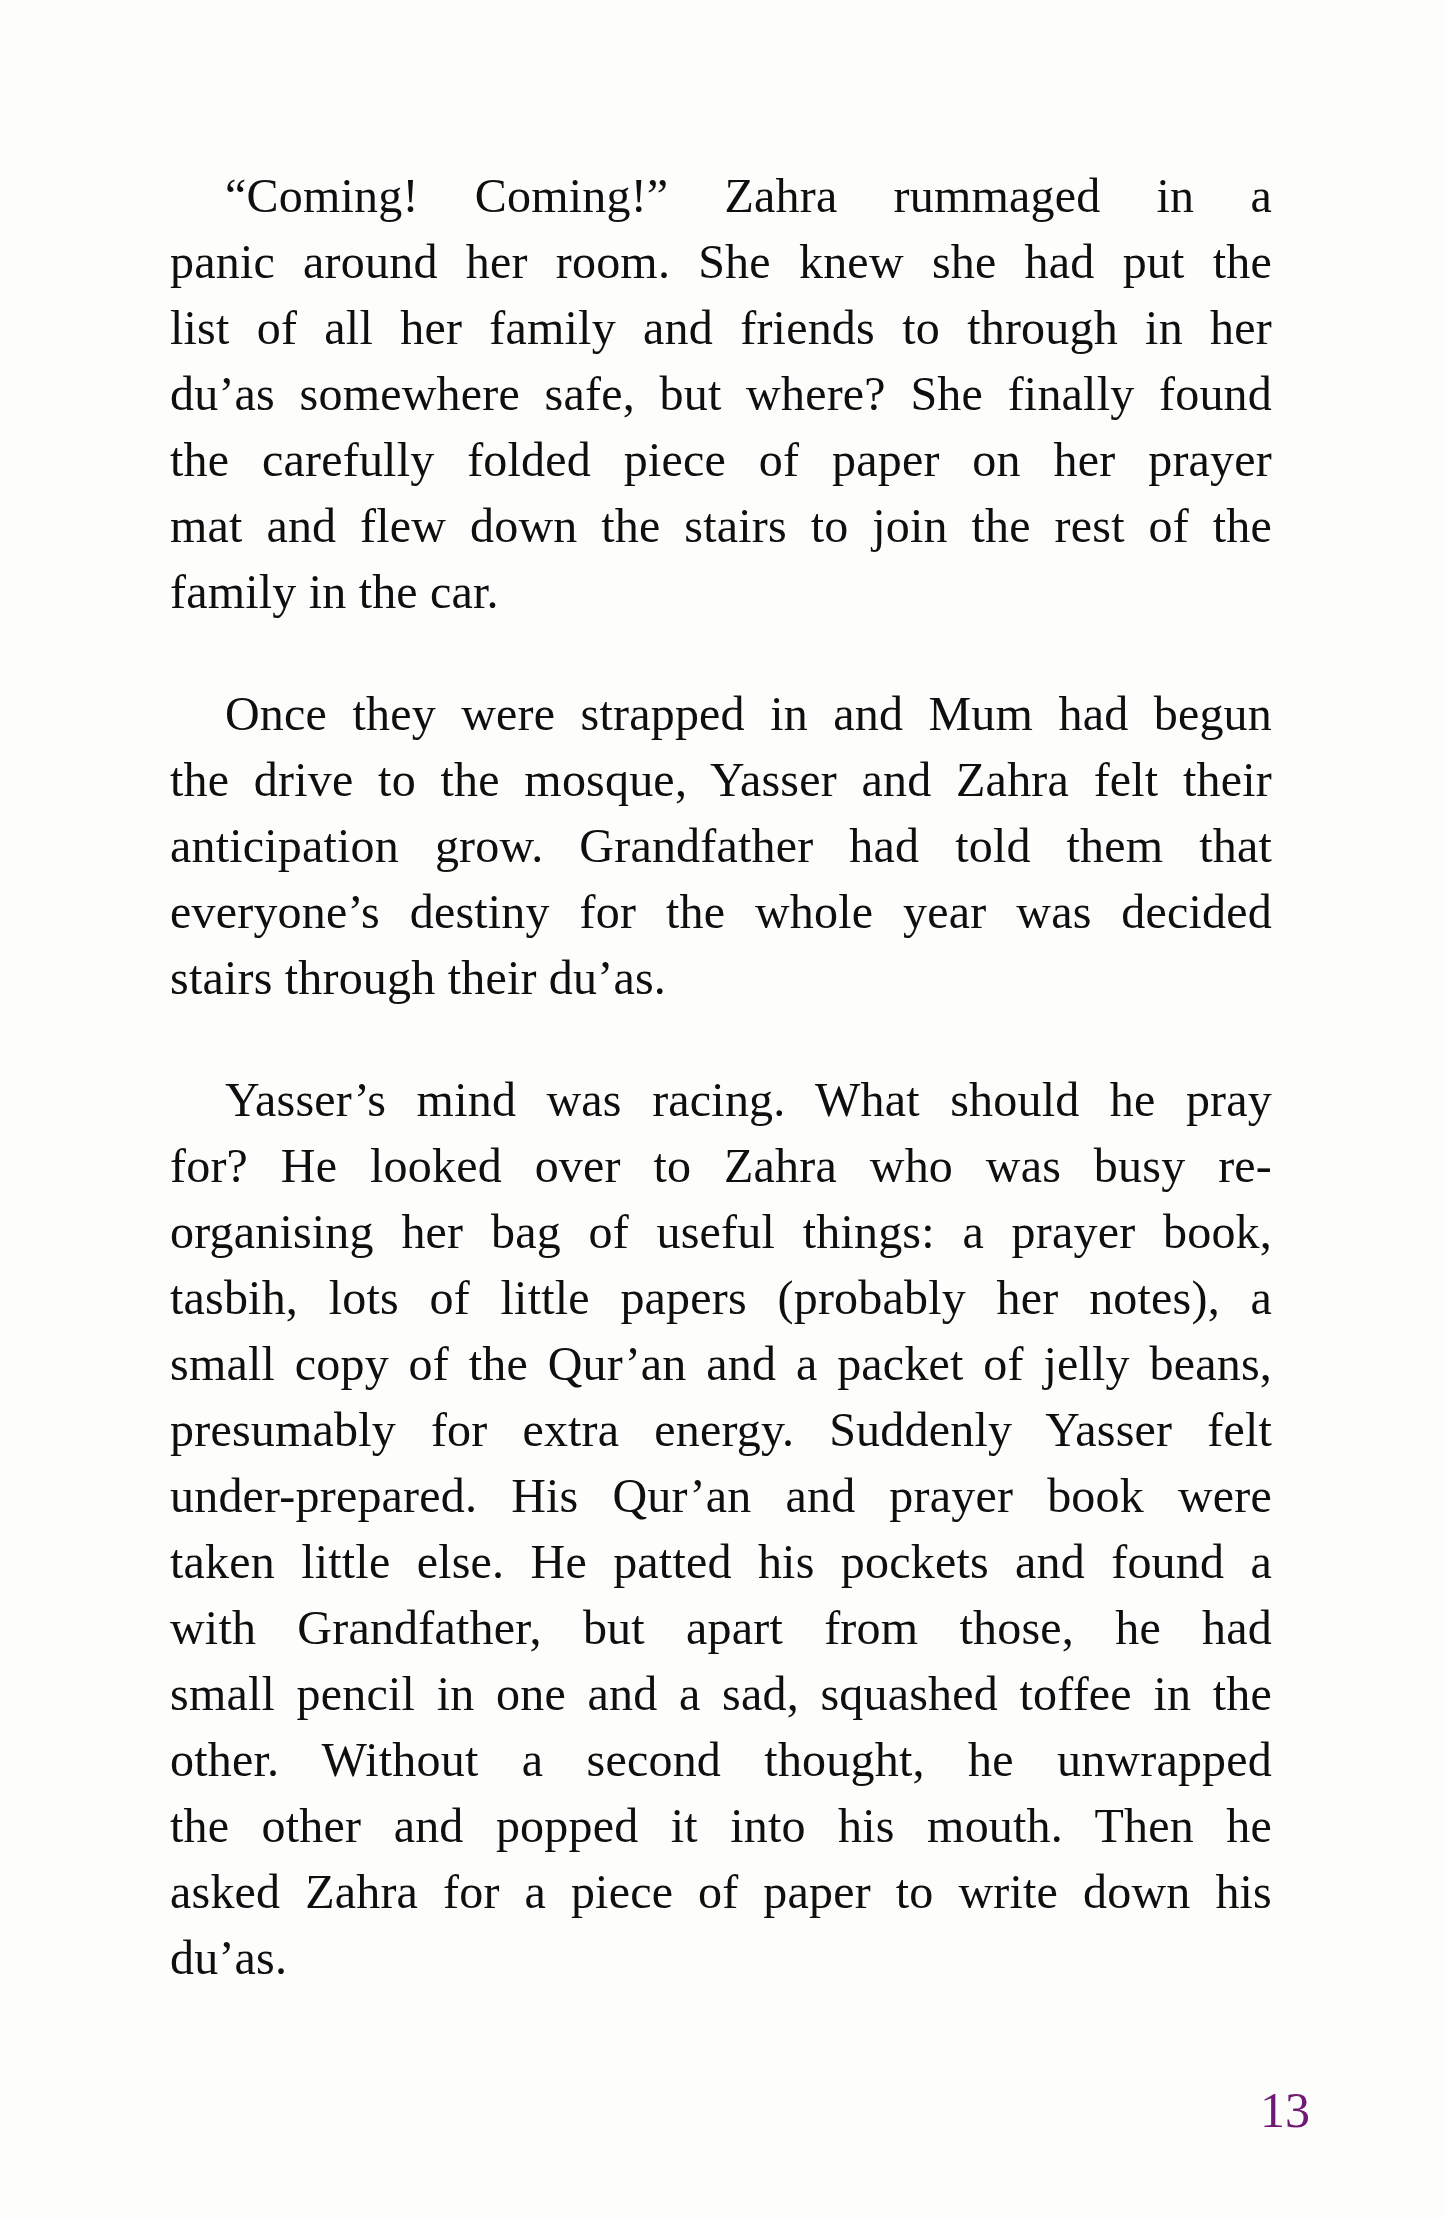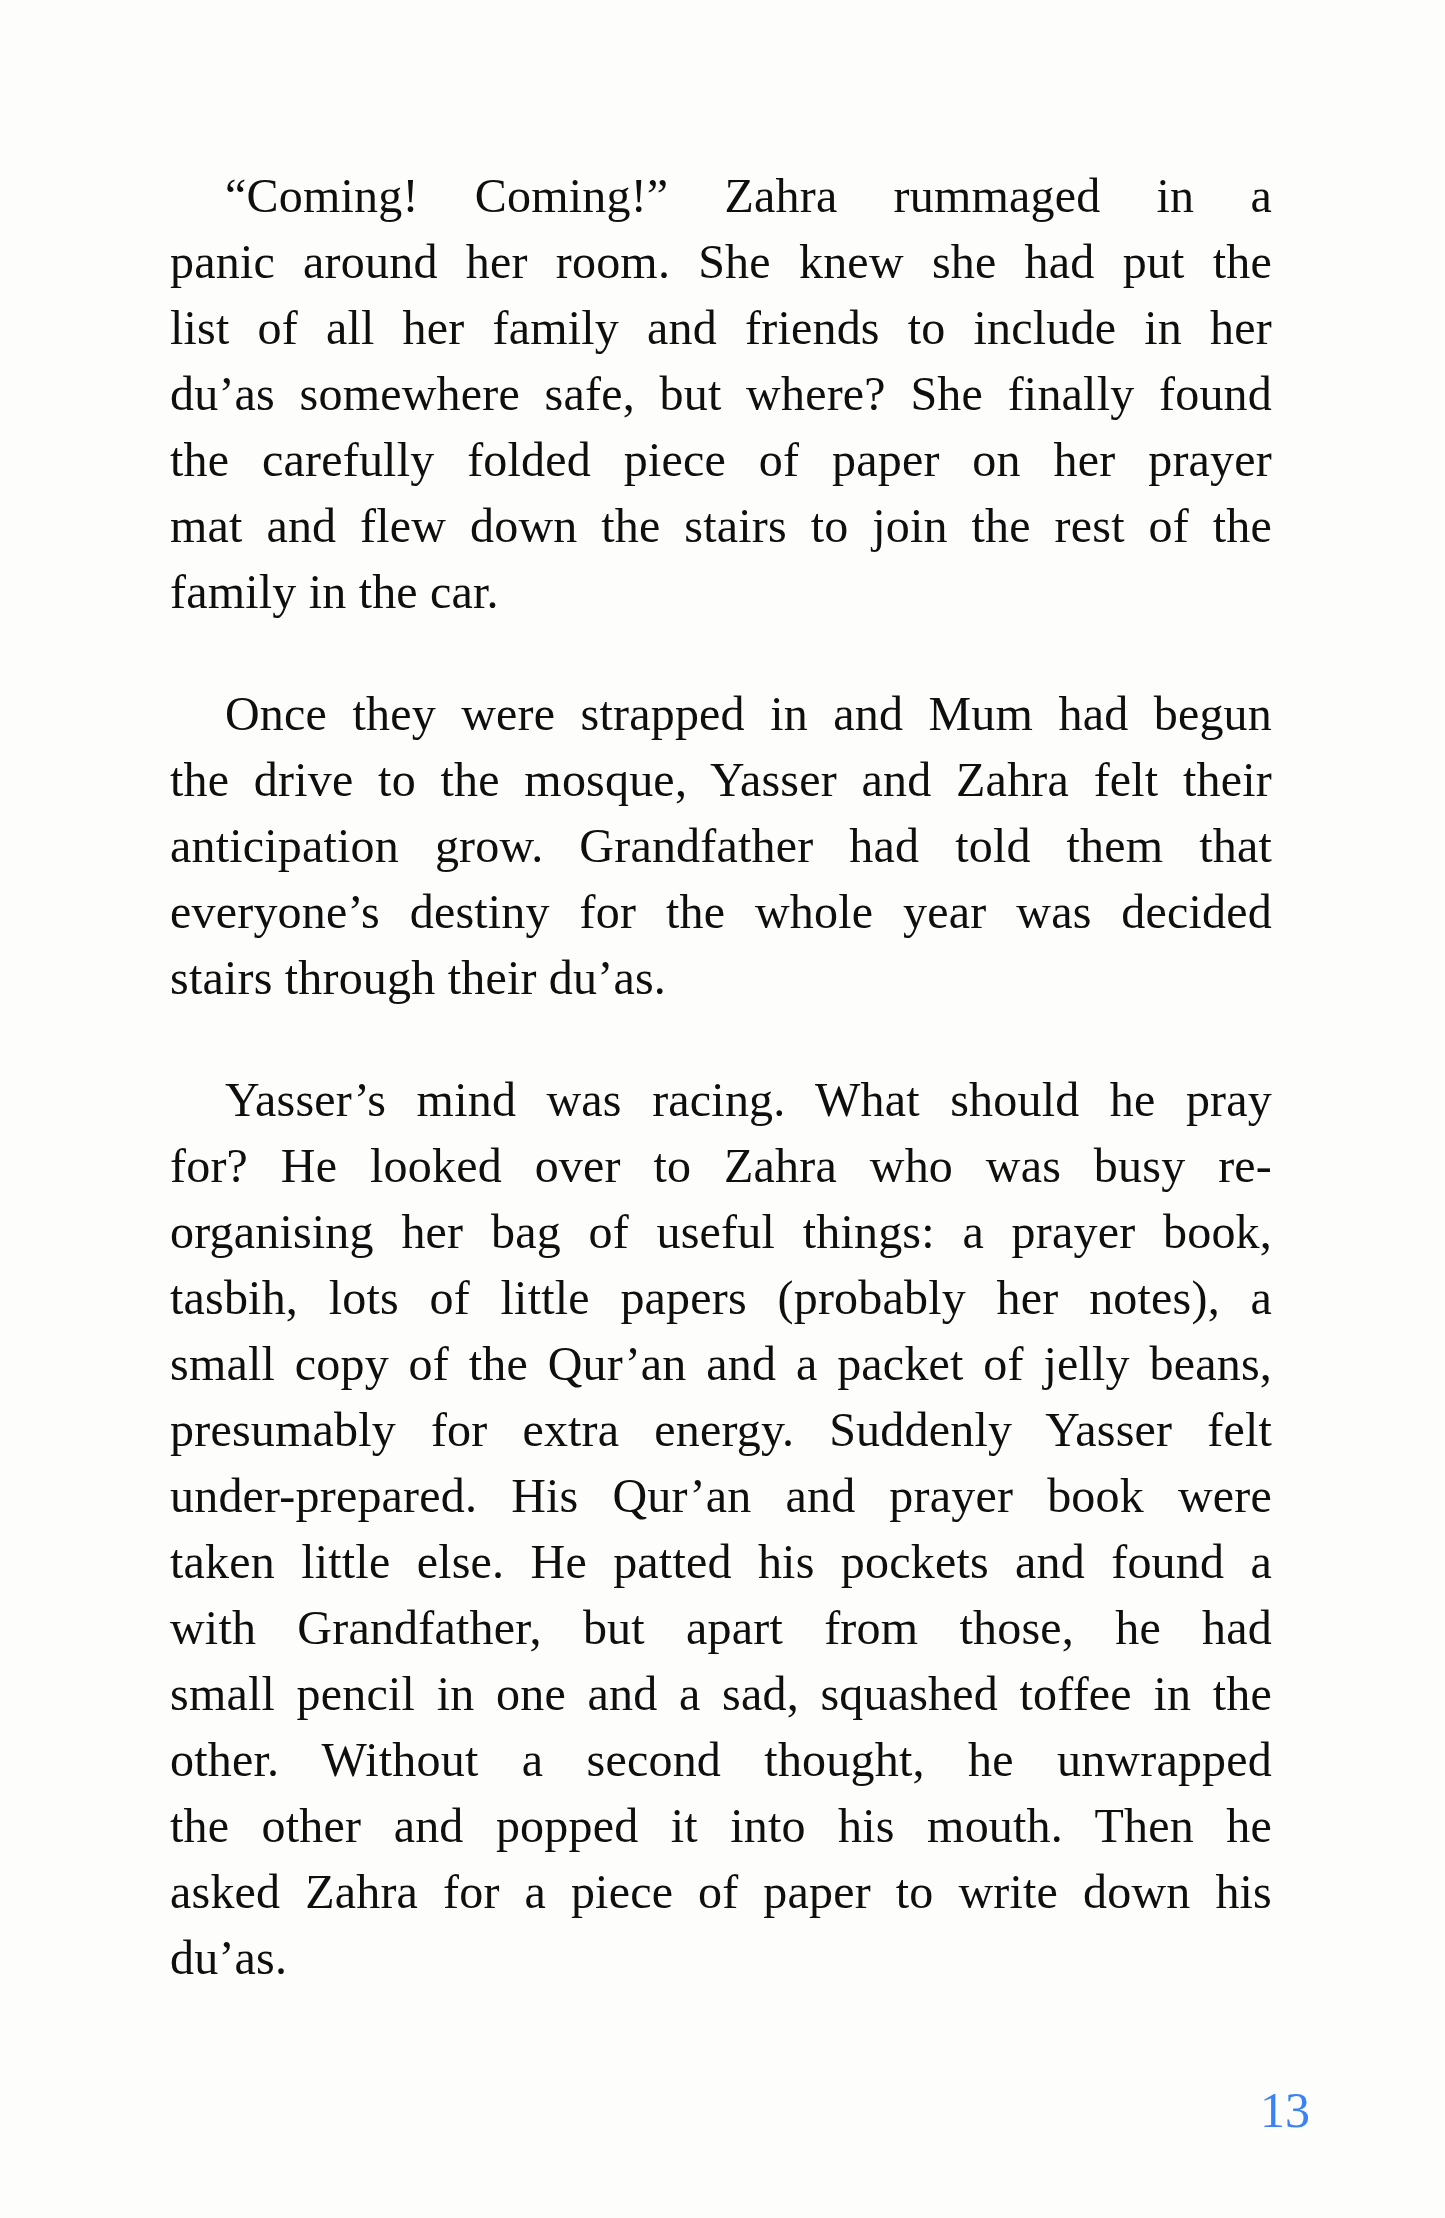--- a/index.html
+++ b/index.html
@@ -44,32 +44,32 @@
   }
   .line.last {
     text-align-last: left;
   }
   .folio {
     position: absolute;
     top: 2085px;
     right: 70px;
     font-size: 50px;
     line-height: 1;
-    color: #3b82f6;
+    color: #701a75;
   }
 </style>
 </head>
 <body>
 
 <div class="page">
   <main class="text-block">
       <div class="para">
         <div class="line first">“Coming! Coming!” Zahra rummaged in a</div>
         <div class="line">panic around her room. She knew she had put the</div>
-        <div class="line">list of all her family and friends to include in her</div>
+        <div class="line">list of all her family and friends to through in her</div>
         <div class="line">du’as somewhere safe, but where? She finally found</div>
         <div class="line">the carefully folded piece of paper on her prayer</div>
         <div class="line">mat and flew down the stairs to join the rest of the</div>
         <div class="line last">family in the car.</div>
       </div>
       <div class="para">
         <div class="line first">Once they were strapped in and Mum had begun</div>
         <div class="line">the drive to the mosque, Yasser and Zahra felt their</div>
         <div class="line">anticipation grow. Grandfather had told them that</div>
         <div class="line">everyone’s destiny for the whole year was decided</div>

